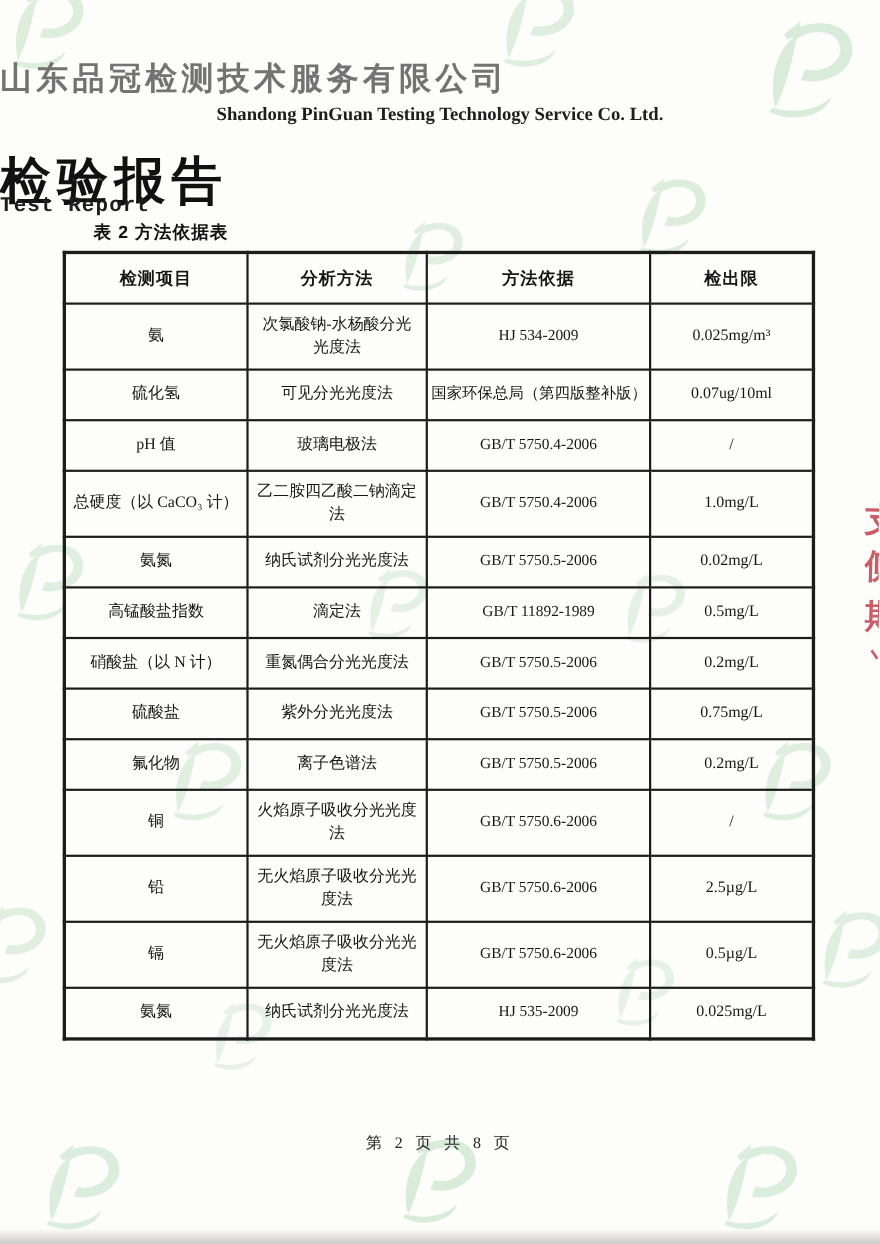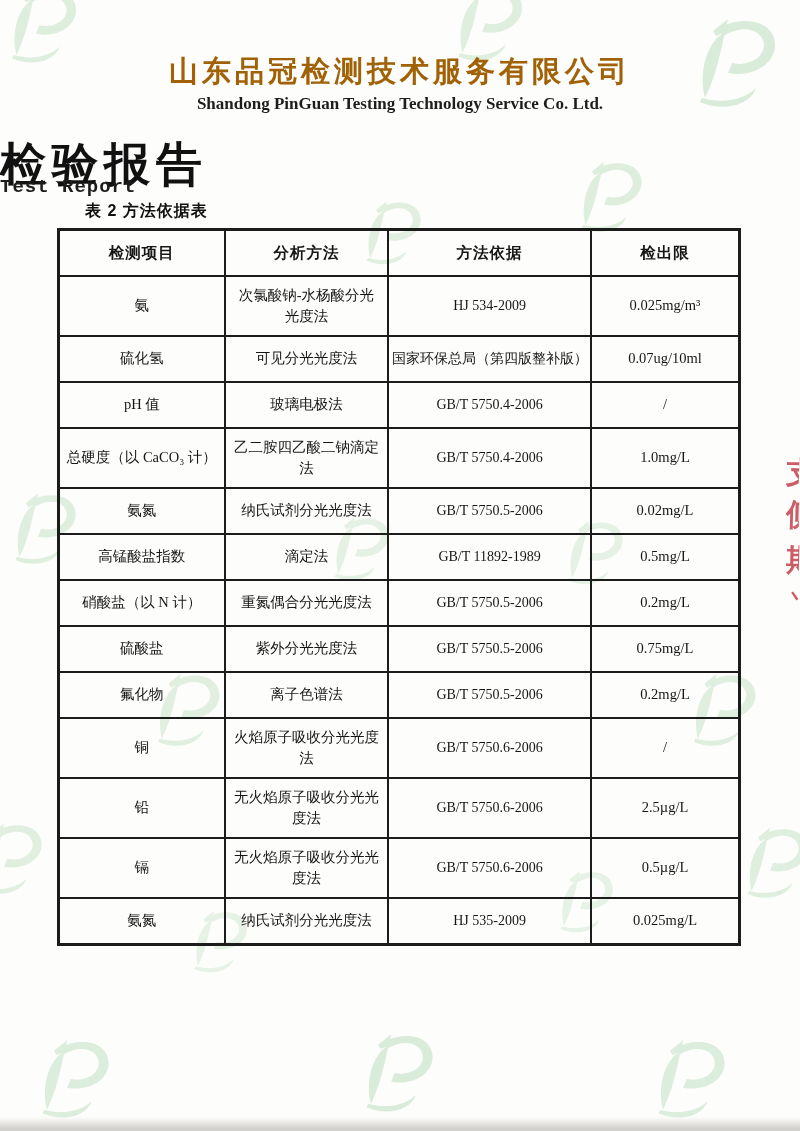--- a/index.html
+++ b/index.html
@@ -3,23 +3,23 @@
 <meta charset="utf-8">
 <style>
   html,body{margin:0;padding:0;}
   body{background:#e9e9e9;font-family:"Liberation Serif",serif;}
   .page{
     position:relative;width:800px;height:1131px;margin:0 auto;
     background:#fdfdfb;overflow:hidden;color:#1b1b1b;
   }
   
   .company-cn{
-    position:absolute;top:52px;left:0;width:100%;text-align:center;
+    position:absolute;top:52px;left:0;width:100%;text-align:left;
     font-family:"Liberation Sans",sans-serif;font-weight:bold;
-    font-size:29px;letter-spacing:4px;color:#a16207;
+    font-size:29px;letter-spacing:4px;color:#737373;
   }
   .company-en{
     position:absolute;top:94px;left:0;width:100%;text-align:center;
     font-family:"Liberation Serif",serif;font-weight:bold;font-size:17px;color:#1d1d1d;
   }
   .report-title-cn{
     position:absolute;top:134px;left:0;width:100%;
     font-family:"Liberation Sans",sans-serif;font-weight:bold;
     font-size:46px;letter-spacing:6px;color:#111;
   }
@@ -236,20 +236,21 @@
       </tr>
       <tr>
         <td class="c-item">氨氮</td>
         <td class="c-method">纳氏试剂分光光度法</td>
         <td class="c-basis">HJ 535-2009</td>
         <td class="c-limit">0.025mg/L</td>
       </tr>
     </tbody>
   </table>
 
+  <div class="page-footer">第 2 页 共 8 页</div>
 
   <div>
     <div class="frag" style="top:455px">支</div>
     <div class="frag" style="top:497px">侧</div>
     <div class="frag" style="top:543px">期</div>
     <div class="frag" style="top:590px;height:16px;font-size:20px;line-height:16px">丶</div>
   </div>
 
   <div class="scan-edge-bottom"></div>
 

